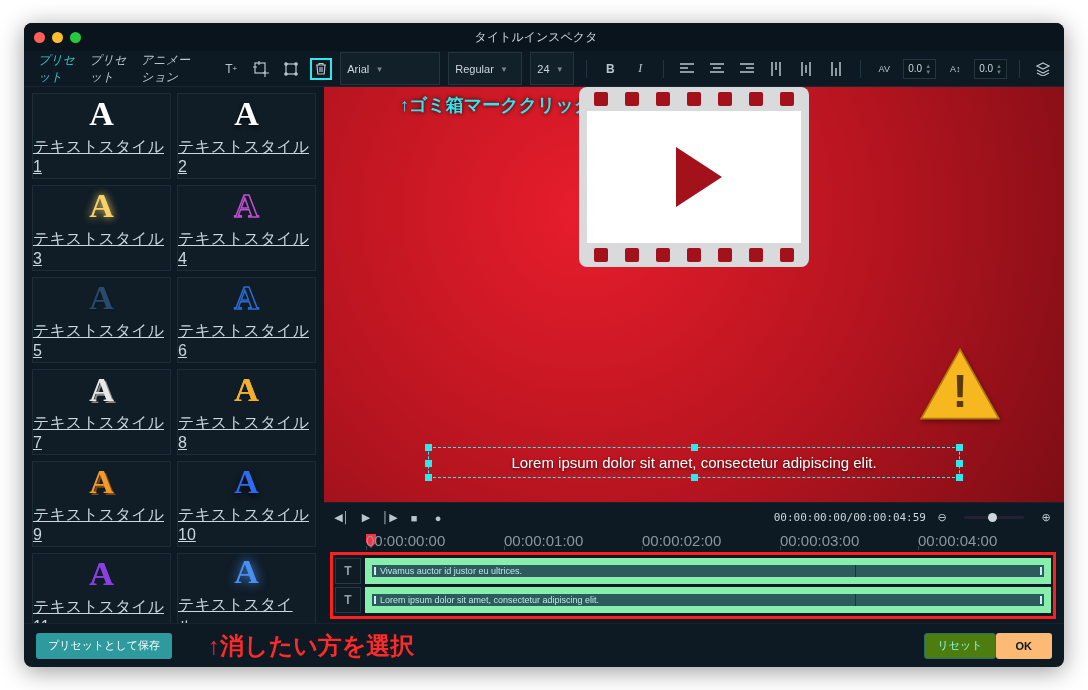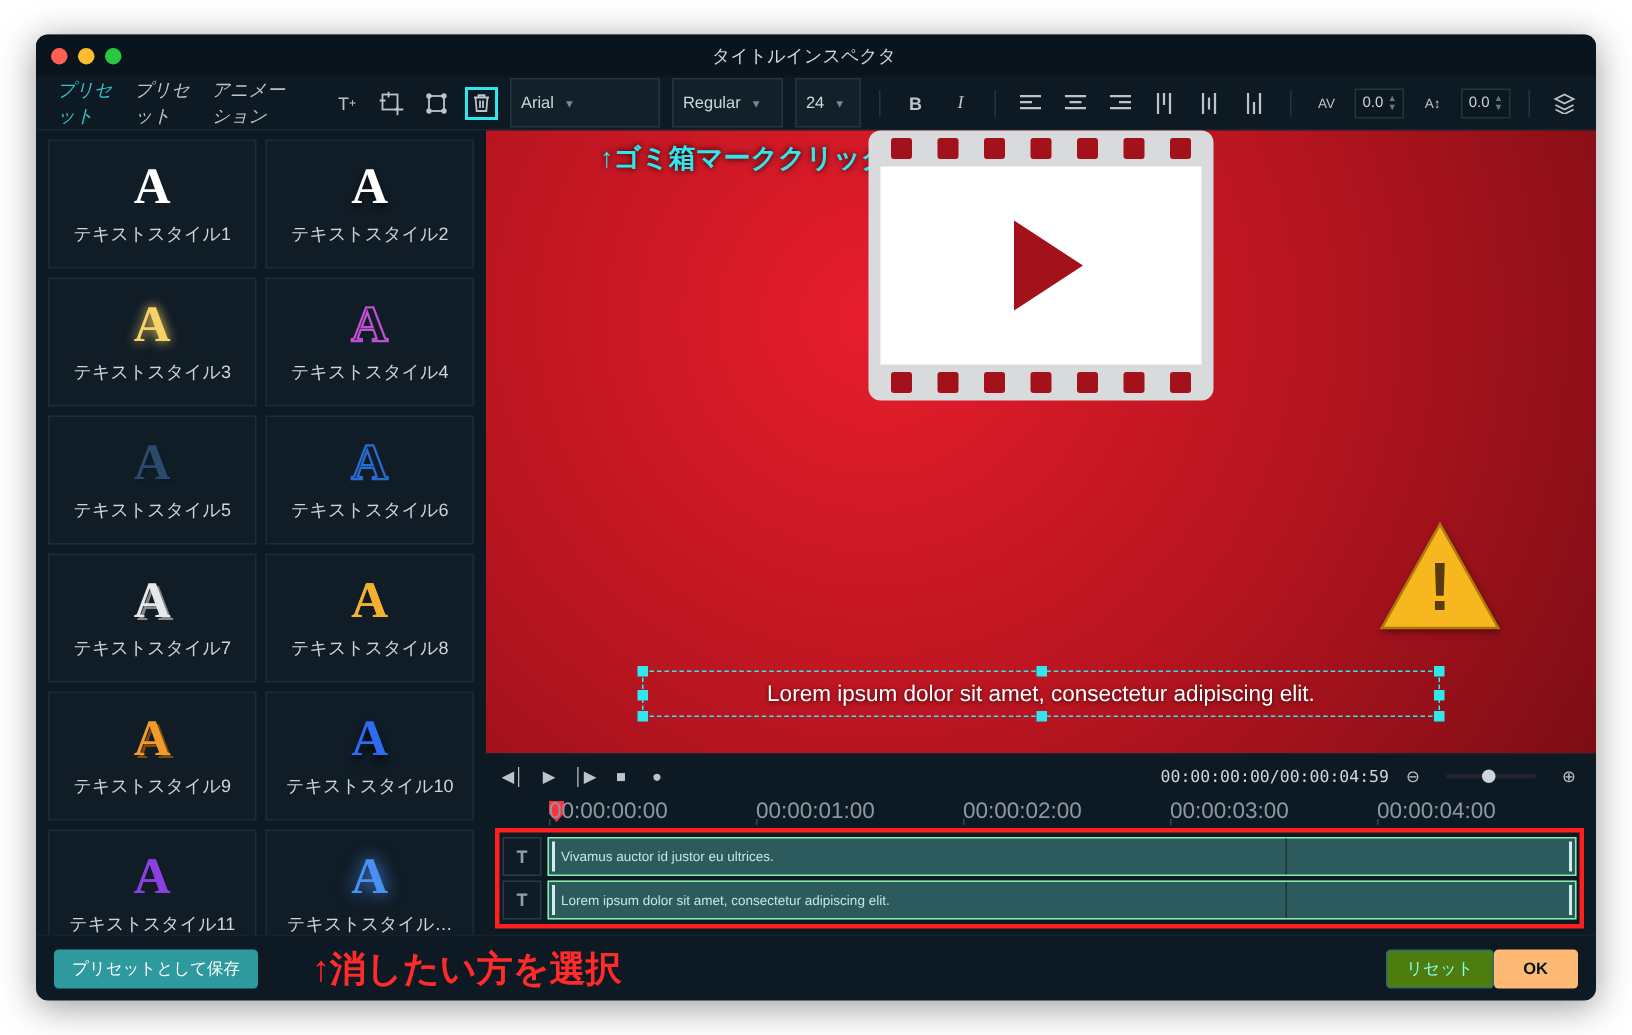--- a/index.html
+++ b/index.html
@@ -22,21 +22,21 @@
 .dropdown .chev { font-size:9px; color:#7a8791; }
 .divider-v { width:1px; height:18px; background:#223440; margin:0 4px; }
 .spin { background:#0c1820; border:1px solid #243540; height:20px; padding:0 4px; font-size:10px; color:#cbd6de; display:flex; align-items:center; gap:3px;}
 .spin .arrows { display:flex; flex-direction:column; font-size:6px; line-height:6px; color:#6b7882;}
 
 .body { display:flex; height: calc(100% - 28px - 36px - 44px); }
 .sidebar { width:300px; background:#0e1a23; padding:6px 8px 4px; overflow:hidden; }
 .preset-grid { display:grid; grid-template-columns:1fr 1fr; gap:6px; }
 .preset { background:#101c26; border:1px solid #1c2d38; height:86px; display:flex; flex-direction:column; align-items:center; justify-content:center; gap:6px; }
 .preset .big { font-size:34px; font-weight:900; line-height:1; font-family: Georgia, serif; }
-.preset .lbl { font-size:12px; color:#cbd6de; }
+.preset .lbl { font-size:16px; color:#cbd6de;text-decoration:underline; }
 
 .main { flex:1; display:flex; flex-direction:column; background:#0e1a23; }
 .canvas-wrap { flex:1; position:relative; padding:6px 8px 0 6px; }
 .video { position:absolute; inset:0; background: radial-gradient(circle at 35% 30%, #e81d2c 0%, #b3141f 55%, #7d0d15 100%); display:flex; align-items:flex-start; justify-content:center; }
 .annot-top { position:absolute; top:6px; left:76px; color:#2ee8ee; font-size:18px; font-weight:700; text-shadow:0 0 4px #000; }
 .film-icon { position:relative; width:230px; height:180px; background:#d8dadb; border-radius:8px; display:flex; flex-direction:column; }
 .sprockets { height:24px; display:flex; justify-content:space-around; align-items:center; padding:0 6px;}
 .sprockets span{ width:14px; height:14px; background:#a3111a; border-radius:2px;}
 .film-mid { flex:1; background:#fff; margin:0 8px; display:flex; align-items:center; justify-content:center; }
 .play-tri { width:0;height:0;border-left:46px solid #a3111a;border-top:30px solid transparent;border-bottom:30px solid transparent; margin-left:10px;}
@@ -59,21 +59,21 @@
 
 .timeline { padding:0 8px 4px 6px; position:relative; }
 .ruler { height:20px; display:flex; color:#8b97a1; font-size:15px; position:relative; padding-left:36px;}
 .ruler .tick { flex:1; position:relative; }
 .ruler .tick::before{content:'';position:absolute;left:0;top:14px;width:1px;height:4px;background:#3a4650;}
 .playhead { position:absolute; left:36px; top:2px; width:10px; height:14px; background:#ff3040; clip-path: polygon(0 0,100% 0,100% 60%,50% 100%,0 60%); }
 .tracks { border:3px solid #ff1f1f; padding:3px 2px; }
 .track { display:flex; align-items:center; height:26px; gap:4px; margin-bottom:3px;}
 .track:last-child{margin-bottom:0;}
 .track-head { width:26px; height:100%; border:1px solid #2a3b46; background:#0f1c26; color:#93a0aa; display:flex; align-items:center; justify-content:center; font-size:12px; font-weight:600;}
-.clip { flex:1; height:100%; background:#2d5a5c; border:1px solid #86efac; display:flex; align-items:center; padding:0 8px; color:#bfe7e9; font-size:9px; position:relative;}
+.clip { flex:1; height:100%; background:#2d5a5c; border:7px solid #86efac; display:flex; align-items:center; padding:0 8px; color:#bfe7e9; font-size:9px; position:relative;}
 .clip .edge { position:absolute; top:2px; bottom:2px; width:2px; background:#cfeef0;}
 .clip .edge.l{left:2px;} .clip .edge.r{right:2px;}
 .clip .split { position:absolute; top:0; bottom:0; width:1px; background:#1a3638; right:28%; }
 
 .footer { height:44px; display:flex; align-items:center; padding:0 12px; gap:0; border-top:1px solid #16222c;}
 .btn { height:26px; padding:0 12px; border-radius:3px; font-size:11px; display:flex; align-items:center; justify-content:center; cursor:pointer; }
 .btn.save { background:#2e9a9e; color:#fff; }
 .btn.reset { background:#4d7c0f; color:#8fe; border:1px solid #2d6b6e; }
 .btn.ok { background:#fdba74; color:#0a1418; font-weight:600; padding:0 20px;}
 .footer-spacer { flex:1; }

